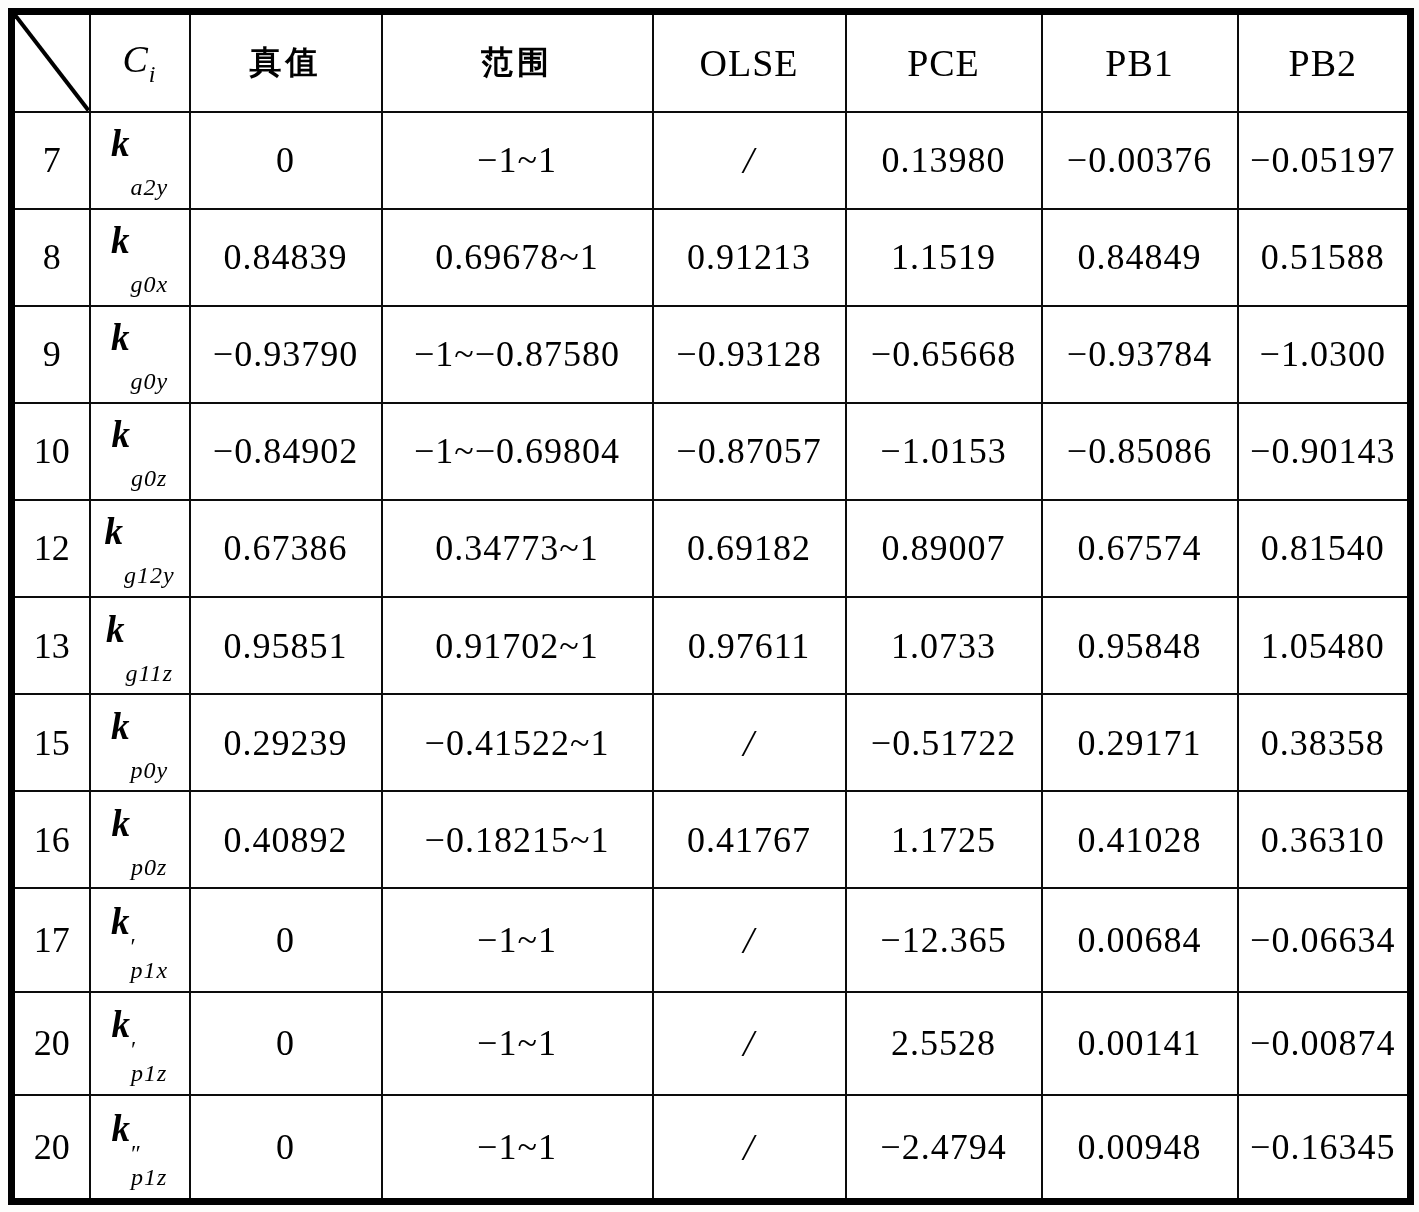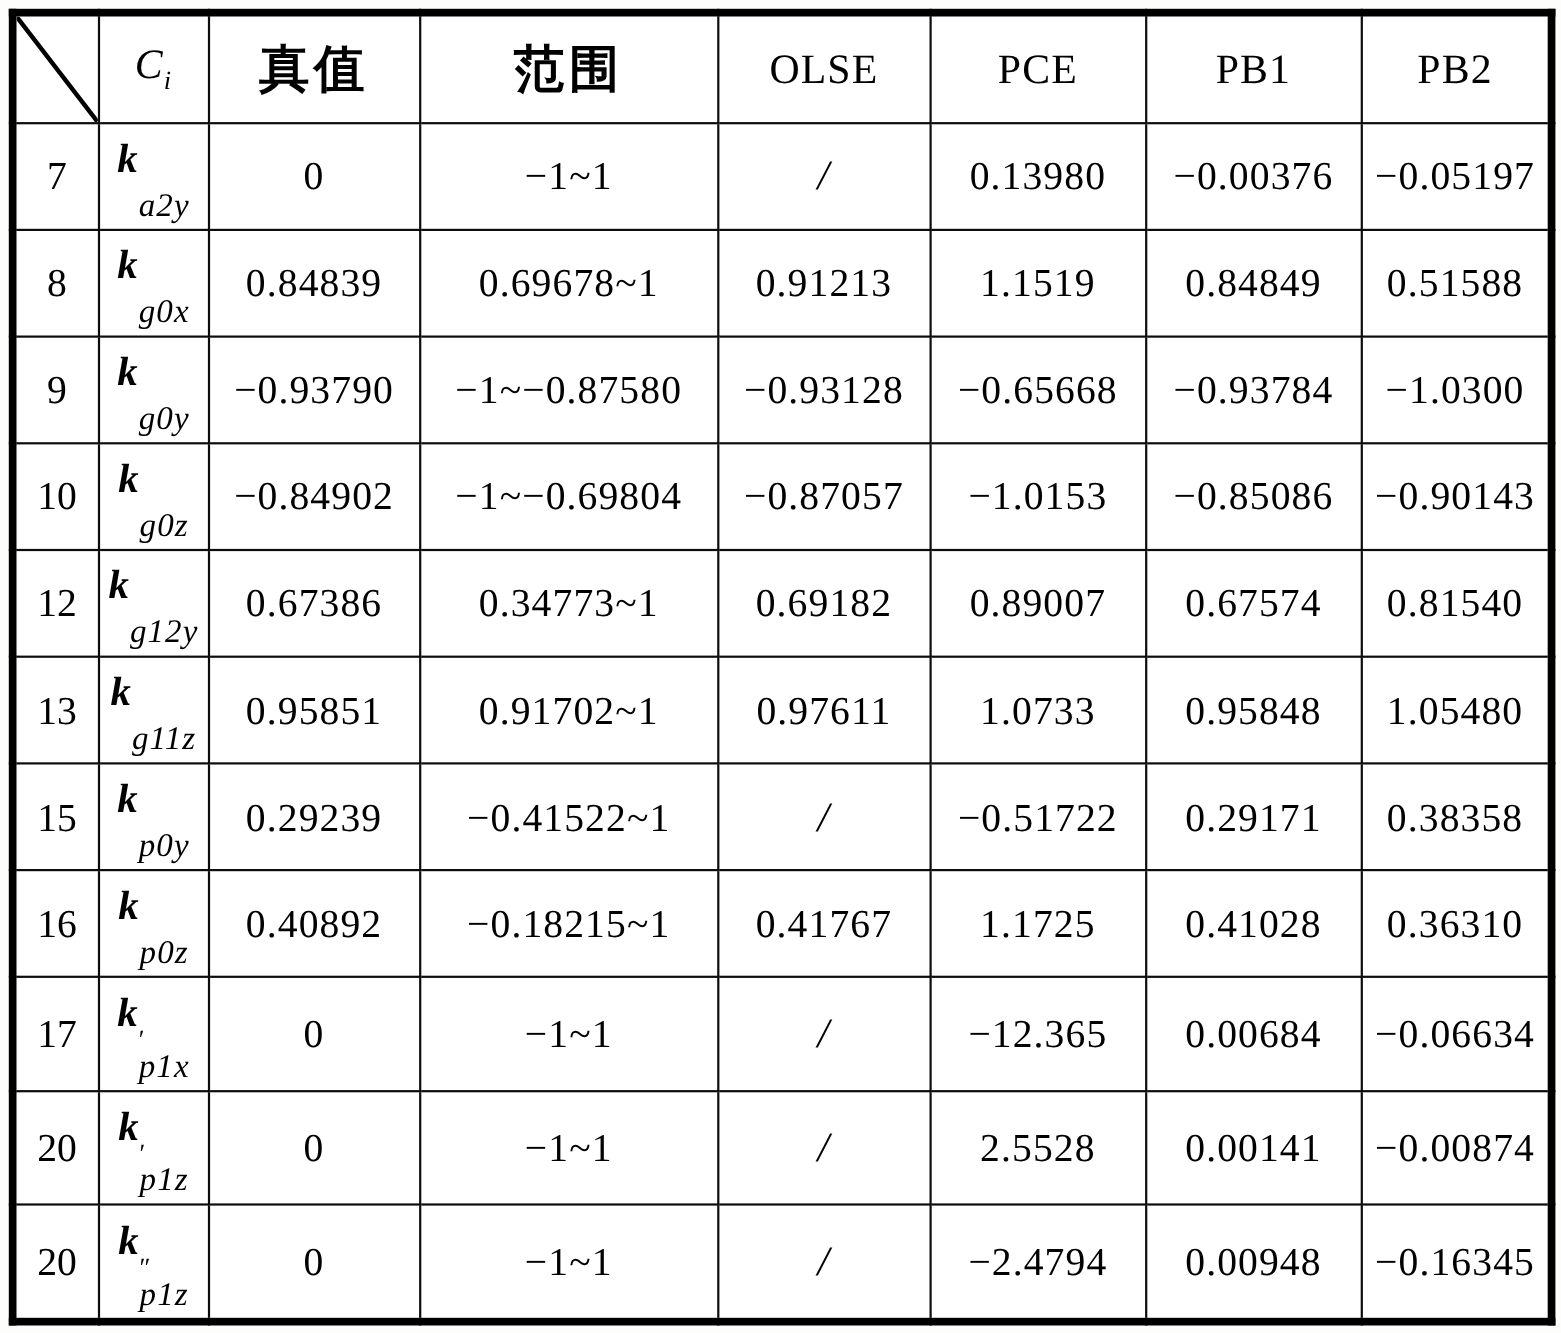--- a/index.html
+++ b/index.html
@@ -38,41 +38,41 @@
   tr.hdr-row{ height:100px; }
   tr.data-row{ height:78px; }
   .hdr{
     font-size:38px;
     font-weight:normal;
     letter-spacing:1px;
     margin-left:23px;
   }
   .hdr-cjk{
     font-weight:bold;
-    font-size:46px;
+    font-size:32px;
     letter-spacing:4px;
     font-family:"Liberation Serif", serif;
   }
   .corner-cell{ position:relative; }
   .corner-cell svg{ position:absolute; inset:0; width:100%; height:100%; }
   .row-num{ font-size:36px; }
   .val{ font-size:36px; letter-spacing:1px; white-space:nowrap; }
   .slash{ font-size:38px; font-style:italic; }
   .ci-cell{ text-align:left; padding-left:9px; }
   .ci-base{ font-style:italic; font-size:37px; font-weight:bold; }
   .ci-mod{
     display:inline-flex;
     flex-direction:column;
     align-items:flex-start;
     line-height:1;
     vertical-align:-20px;
     margin-left:1px;
   }
   .ci-prime{ font-size:24px; height:24px; line-height:22px; }
-  .ci-sub{ font-size:30px; font-style:italic; line-height:22px; letter-spacing:1px; }
+  .ci-sub{ font-size:24px; font-style:italic; line-height:22px; letter-spacing:1px; }
   .hdr-ci-base{ font-style:italic; font-size:38px; }
   .hdr-ci-sub{ font-style:italic; font-size:24px; vertical-align:-10px; }
 </style>
 </head>
 <body>
 
 <div class="page">
   <table class="est">
     <colgroup>
       <col style="width:78px">

